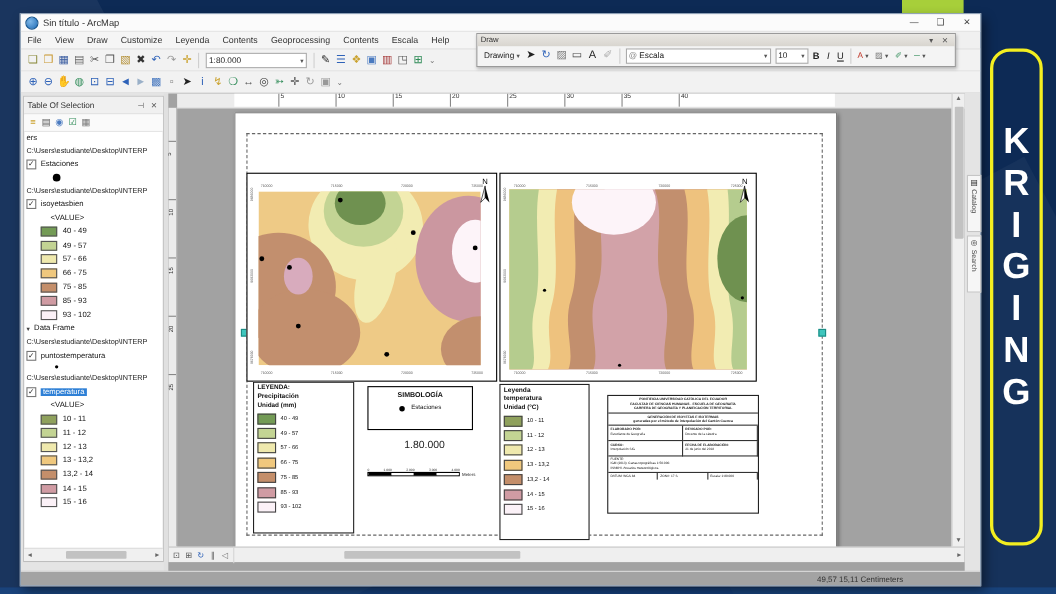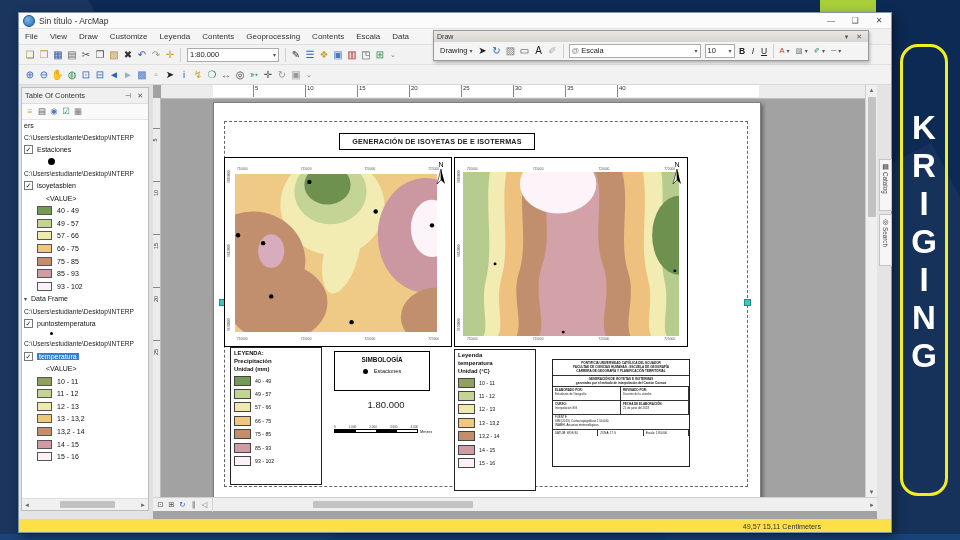--- a/index.html
+++ b/index.html
@@ -170,21 +170,21 @@
   #layout-hscroll .arr.right{margin-left:auto;padding-right:2px;}
 
   
   #side-tabs{position:absolute;left:860px;top:74px;width:13px;height:434px;}
   .side-tab{width:13px;height:52px;background:#f6f6f6;border:1px solid #c5c5c5;box-sizing:border-box;margin-bottom:3px;
     display:flex;flex-direction:column;align-items:center;padding-top:2px;}
   .side-tab .ticon{font-size:7px;line-height:9px;}
   .side-tab .tlabel{writing-mode:vertical-rl;font-size:6.3px;color:#444;margin-top:1px;}
 
   
-  #statusbar{position:absolute;left:0;top:506px;width:872px;height:13px;background:#fde047;border-top:1px solid #d5d5d5;
+  #statusbar{position:absolute;left:0;top:506px;width:872px;height:13px;background:#a3a3a3;border-top:1px solid #d5d5d5;
     display:flex;align-items:center;box-sizing:border-box;}
   #status-coords{margin-left:auto;margin-right:70px;font-size:7.2px;color:#333;}
 
   
   #kriging{position:absolute;left:900px;top:44px;width:48px;height:452px;border:3px solid #f3ee20;border-radius:18px;
     display:flex;flex-direction:column;align-items:center;padding-top:62px;box-sizing:border-box;}
   .kr-letter{color:#fff;font-size:33px;font-weight:bold;line-height:38px;font-family:"Liberation Sans",sans-serif;}
 </style>
 </head>
 <body>
@@ -211,21 +211,21 @@
 
     <span class="menu-item">File</span>
         <span class="menu-item">View</span>
         <span class="menu-item">Draw</span>
         <span class="menu-item">Customize</span>
         <span class="menu-item">Leyenda</span>
         <span class="menu-item">Contents</span>
         <span class="menu-item">Geoprocessing</span>
         <span class="menu-item">Contents</span>
         <span class="menu-item">Escala</span>
-        <span class="menu-item">Data</span>
+        <span class="menu-item">Help</span>
       </div>
 
     <div class="toolbar" id="toolbar1">
       <span style="display:flex">
 
       <span class="tbi" style="color: rgb(138, 138, 58);">❏</span>
           <span class="tbi" style="color: rgb(200, 151, 46);">❒</span>
           <span class="tbi" style="color: rgb(53, 88, 158);">▦</span>
           <span class="tbi" style="color: rgb(102, 102, 102);">▤</span>
           <span class="tbi" style="color: rgb(85, 85, 85);">✂</span>
@@ -334,21 +334,21 @@
               <span class="dd">▾</span>
             </span>
           </span>
       </div>
     </div>
 
     <div id="main">
 
       <div id="toc">
         <div class="toc-header">
-          <span class="toc-title">Table Of Contents</span>
+          <span class="toc-title">Table Of Selection</span>
           <span class="toc-hbtns"><span>⊣</span> <span>✕</span></span>
         </div>
         <div class="toc-tools">
 
         <span class="tbi" style="color: rgb(202, 162, 46);">≡</span>
             <span class="tbi" style="color: rgb(85, 85, 85);">▤</span>
             <span class="tbi" style="color: rgb(74, 122, 192);">◉</span>
             <span class="tbi" style="color: rgb(46, 139, 87);">☑</span>
             <span class="tbi" style="color: rgb(119, 119, 119);">▦</span>
           </div>
@@ -537,23 +537,20 @@
             <span class="vtick"><span>20</span></span>
             <span class="vtick"><span>25</span></span>
           </div>
 
         <div id="canvas">
           <div id="page">
             <div id="margin-dash"></div>
             <div class="handle" id="handle-left"></div>
             <div class="handle" id="handle-right"></div>
 
-            <div id="page-title-box">
-              <span>GENERACIÓN DE ISOYETAS DE E ISOTERMAS</span>
-            </div>
 
             <div class="map-frame" id="map-left">
               <div class="coord-row coord-top">
                   <span>710000</span>
                   <span>715000</span>
                   <span>720000</span>
                   <span>725000</span>
                 </div>
               <div class="coord-row coord-bottom">
                   <span>710000</span>

